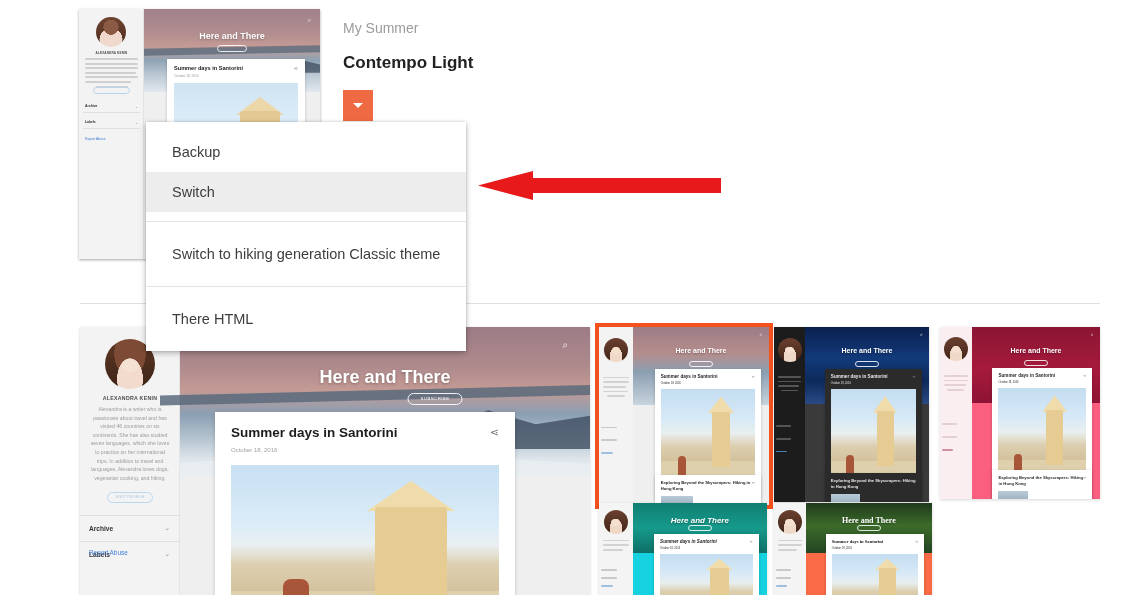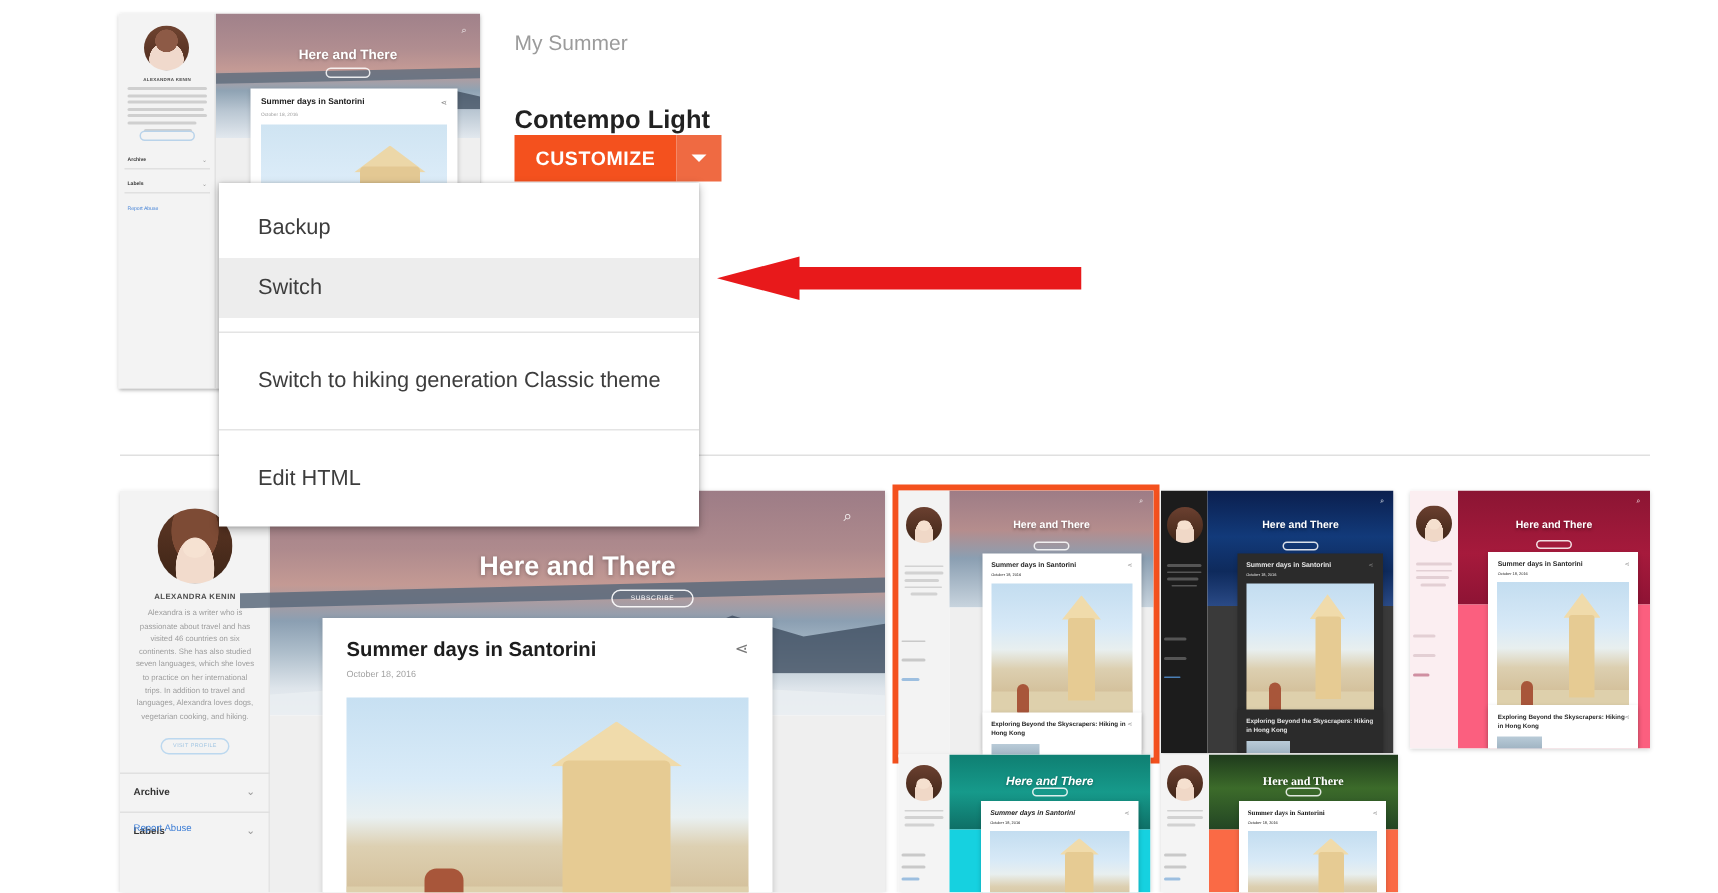--- a/index.html
+++ b/index.html
@@ -49,21 +49,21 @@
   .tp-card h4{margin:0;font-size:5.6px;color:#202020;font-weight:bold;}
   .tp-card .dt{font-size:3.2px;color:#9a9a9a;margin-top:3px;}
   .tp-card .shr{position:absolute;right:7px;top:6px;font-size:5px;color:#888;}
   .tp-card .img{margin-top:5px;height:125px;
     background:linear-gradient(180deg,#cfe4f2 0%,#dfeefa 38%,#eef3f2 55%,#e8dcc4 70%,#d9c49a 100%);position:relative;overflow:hidden;}
   .tp-card .img .tower{position:absolute;right:18px;top:28px;width:40px;height:70px;background:#e3c893;border-radius:3px 3px 0 0;}
   .tp-card .img .roof{position:absolute;right:14px;top:14px;width:48px;height:18px;background:#ecd7a8;clip-path:polygon(50% 0,100% 100%,0 100%);}
 
   
   .my-theme { position:absolute; left:343px; top:20px; font-size:14px; color:#9b9b9b; }
-  .theme-name { position:absolute; left:343px; top:53px; font-size:17px; font-weight:bold; color:#212121;margin-top:17px; }
+  .theme-name { position:absolute; left:343px; top:53px; font-size:17px; font-weight:bold; color:#212121; }
 
   
   .cust-wrap { position:absolute; left:343px; top:90px; height:31px; display:flex; }
   .cust-main {
     background:#f4511e; color:#fff; border:0; height:31px; padding:0 14px;
     font-size:13px; font-weight:bold; letter-spacing:.4px; cursor:pointer;
     font-family:"Liberation Sans", sans-serif; line-height:31px;
   }
   .cust-arrow {
     background:#ef6a42; width:30px; height:31px; border:0; cursor:pointer;
@@ -205,38 +205,37 @@
           <div class="roof"></div>
           <div class="tower"></div>
         </div>
     </div>
   </div>
 
   <div class="my-theme">My Summer</div>
   <div class="theme-name">Contempo Light</div>
 
   <div class="cust-wrap">
-    <button class="cust-main">CUSTOMIZE</button>
     <button class="cust-arrow">
       <span class="caret"></span>
     </button>
   </div>
 
   <div class="menu">
     <div class="menu-group g1">
       <div class="menu-item">Backup</div>
       <div class="menu-item hi">Switch</div>
     </div>
     <div class="menu-sep"></div>
     <div class="menu-group">
       <div class="menu-item">Switch to hiking generation Classic theme</div>
     </div>
     <div class="menu-sep"></div>
     <div class="menu-group">
-      <div class="menu-item">Edit HTML</div>
+      <div class="menu-item">There HTML</div>
     </div>
   </div>
 
   <svg class="arrow" viewBox="0 0 243 37">
     <polygon points="0,18.5 55,4 55,11 243,11 243,26 55,26 55,33" fill="#e8191b"></polygon>
   </svg>
 
   <div class="divider"></div>
 
   <div class="big-prev">

